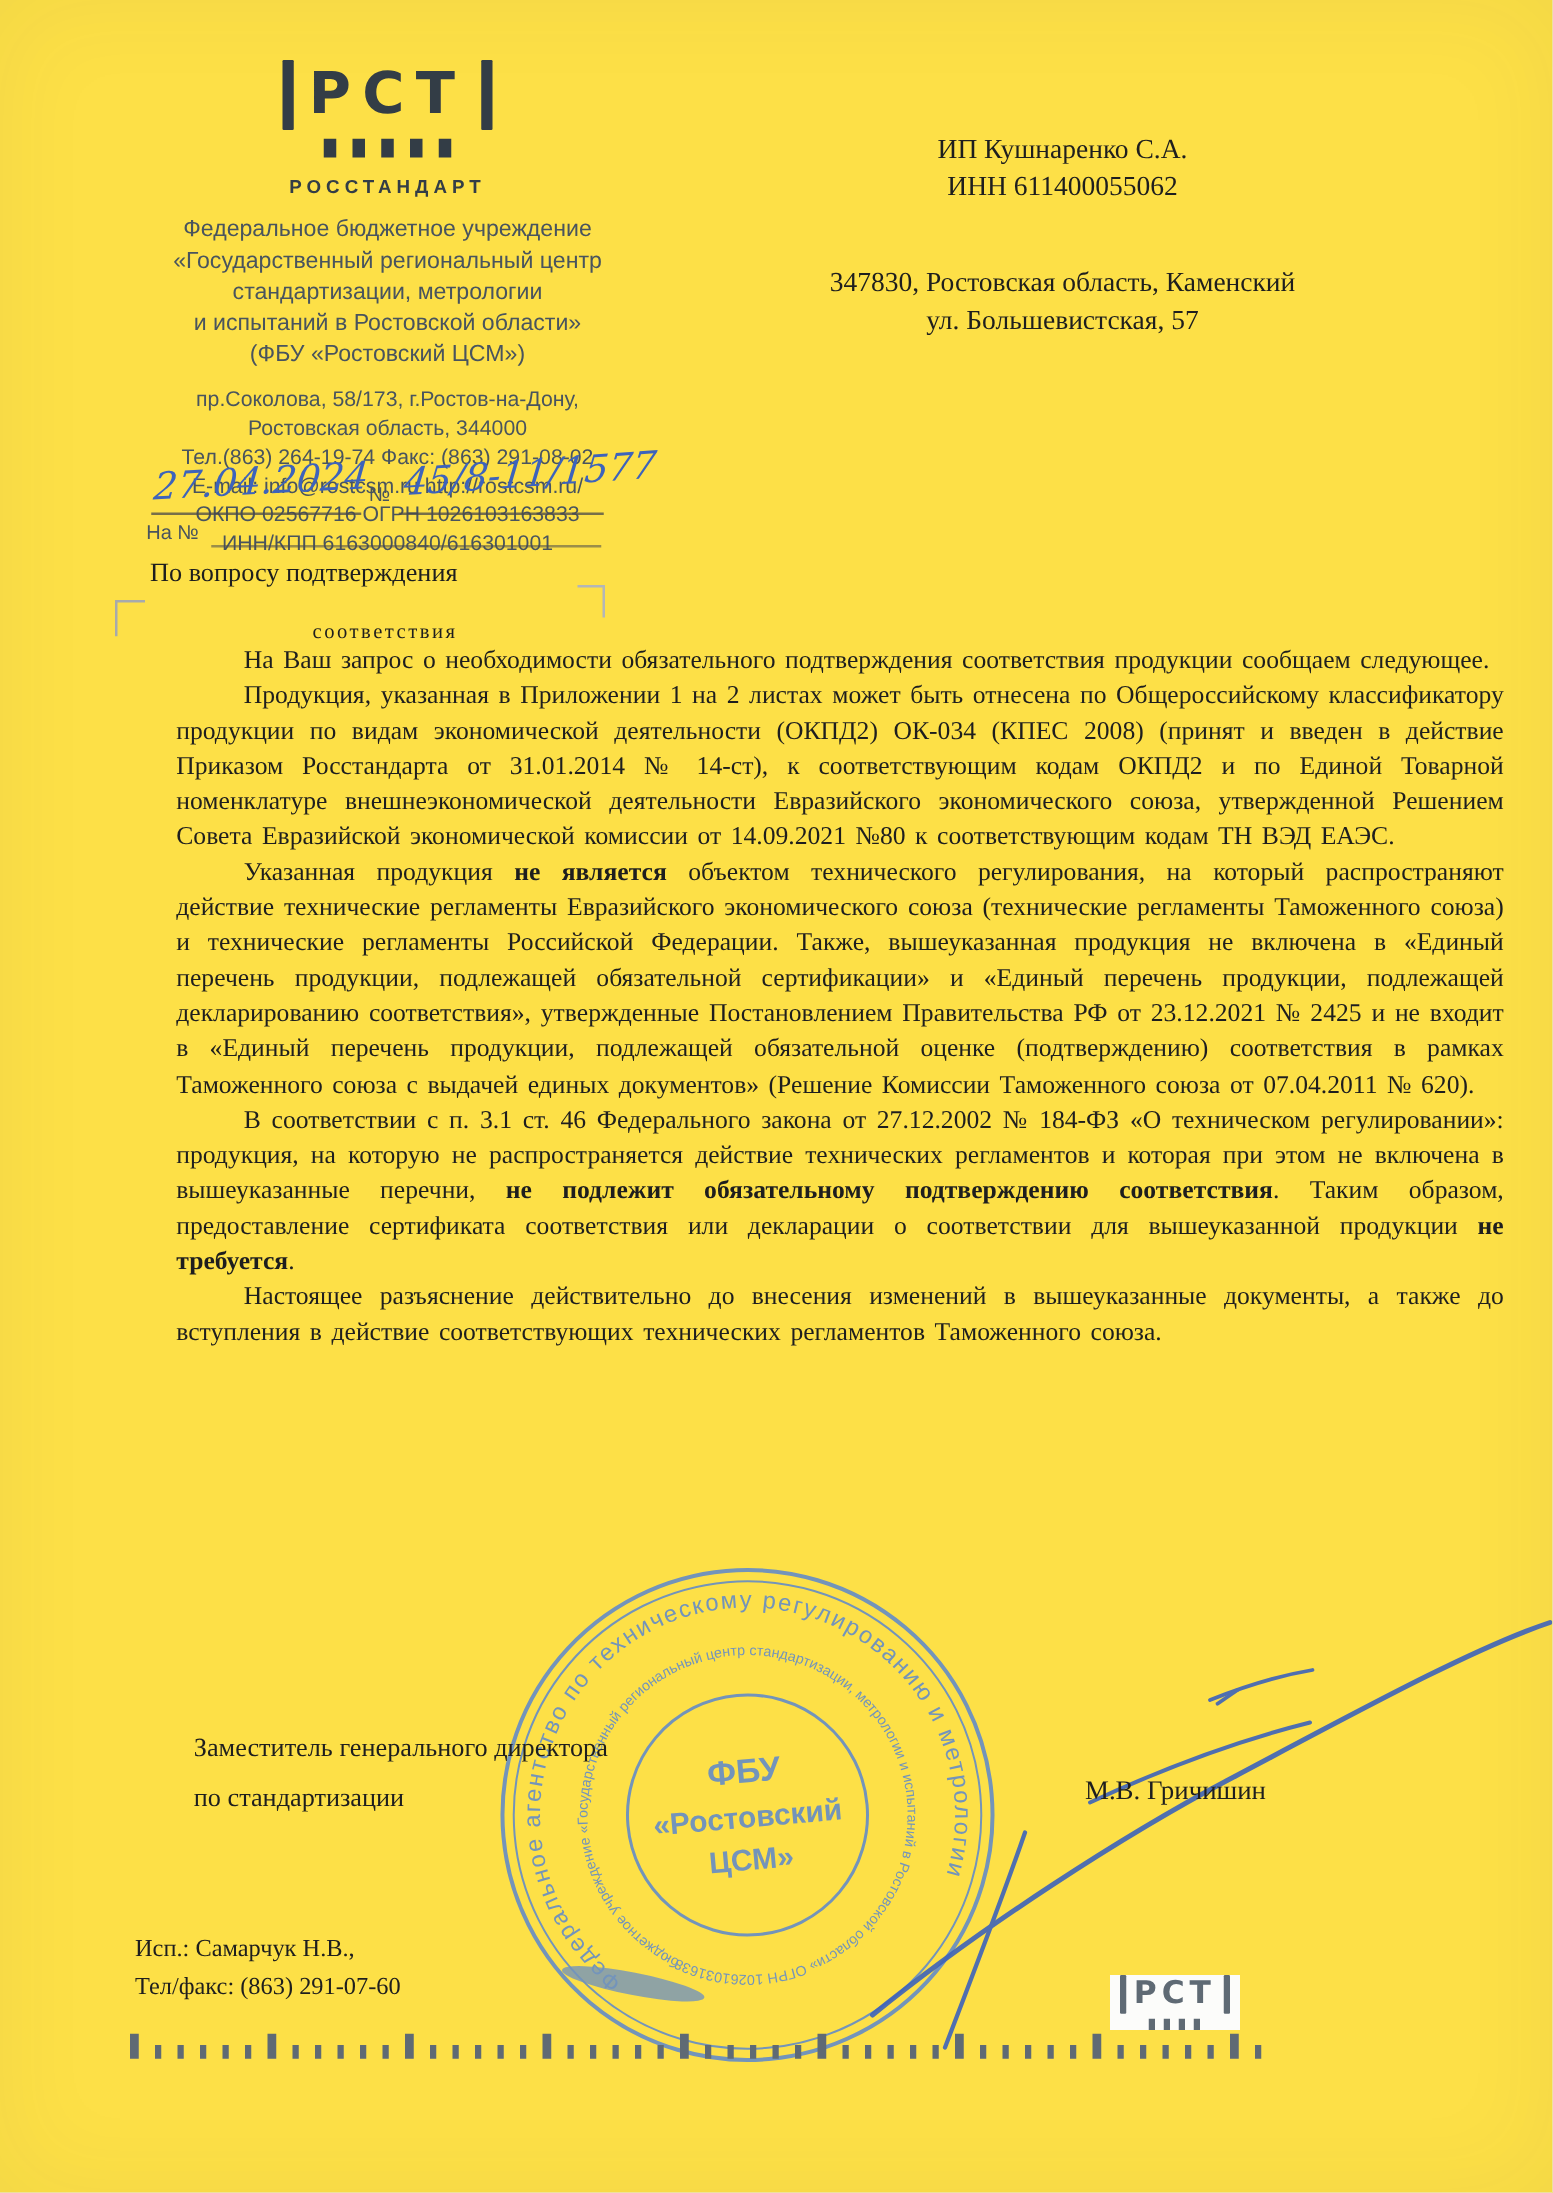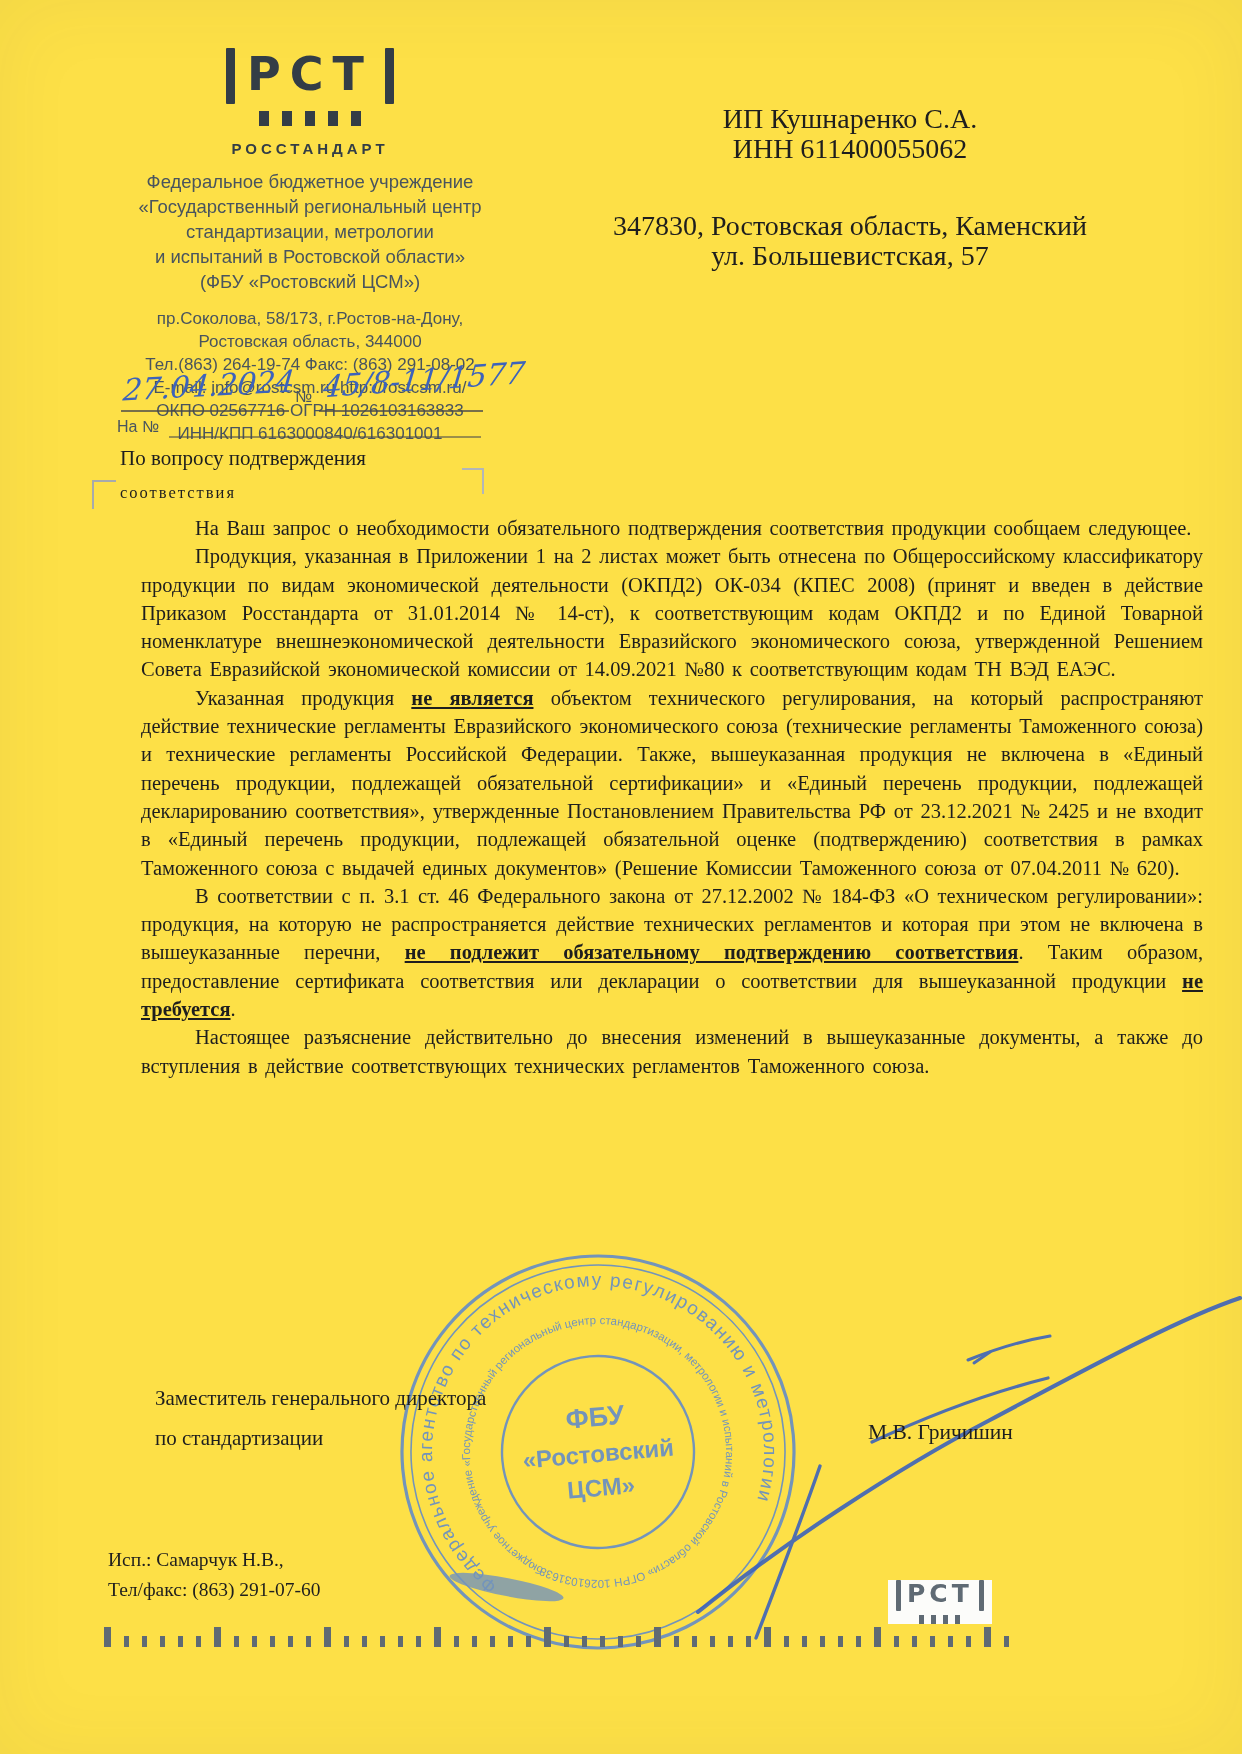--- a/index.html
+++ b/index.html
@@ -35,30 +35,30 @@
   .hand-date{position:absolute;left:28px;top:2px;transform:rotate(-3deg) skewX(-8deg);}
   .hand-num{position:absolute;left:228px;top:-4px;transform:rotate(-4deg) skewX(-10deg);}
   .u-line{position:absolute;height:2px;background:var(--rule-color);opacity:.75;}
   .num-label{position:absolute;left:200px;top:22px;font-family:"Liberation Sans", sans-serif;font-size:16px;color:var(--letterhead-color);}
   .ref-row{position:absolute;left:95px;top:416px;width:430px;height:30px;}
   .ref-label{position:absolute;left:22px;top:2px;font-family:"Liberation Sans", sans-serif;font-size:16px;color:var(--letterhead-color);}
   
   .corner-left{position:absolute;left:92px;top:480px;width:22px;height:27px;border-left:2px solid #a7aaac;border-top:2px solid #a7aaac;}
   .corner-right{position:absolute;left:462px;top:468px;width:20px;height:24px;border-right:2px solid #b3b6b8;border-top:2px solid #b3b6b8;}
   
-  .recipient{position:absolute;left:555px;top:104px;width:590px;text-align:center;font-size:28px;line-height:30px;}
+  .recipient{position:absolute;left:555px;top:104px;width:590px;text-align:center;font-size:22px;line-height:30px;}
   .recipient .r-addr{margin-top:47px;}
   
   .subject{position:absolute;left:120px;top:446px;}
   .subject .s1{font-size:21px;}
-  .subject .s2{font-size:16.5px;letter-spacing:2px;margin-top:12px;}
+  .subject .s2{font-size:16.5px;letter-spacing:2px;margin-top:24px;text-align:right;}
   
   .body-text{position:absolute;left:100px;top:514px;width:1062px;font-size:20.5px;line-height:28.3px;text-align:justify;word-spacing:2.5px;margin-left:41px;}
   .body-text p{margin:0;text-indent:54px;}
-  .body-text .bold{font-weight:bold;text-decoration:underline;}
+  .body-text .bold{font-weight:bold;}
   
   .sig-pos{position:absolute;left:155px;top:1378px;font-size:21px;line-height:40px;}
   .sig-name{position:absolute;left:868px;top:1420px;font-size:21.5px;}
   
   .executor{position:absolute;left:108px;top:1545px;font-size:19.5px;line-height:30px;}
   
   .stamp{position:absolute;left:386px;top:1240px;width:424px;height:424px;opacity:.85;pointer-events:none;}
   
   .sig-svg{position:absolute;left:0;top:0;width:1242px;height:1754px;pointer-events:none;}
   

